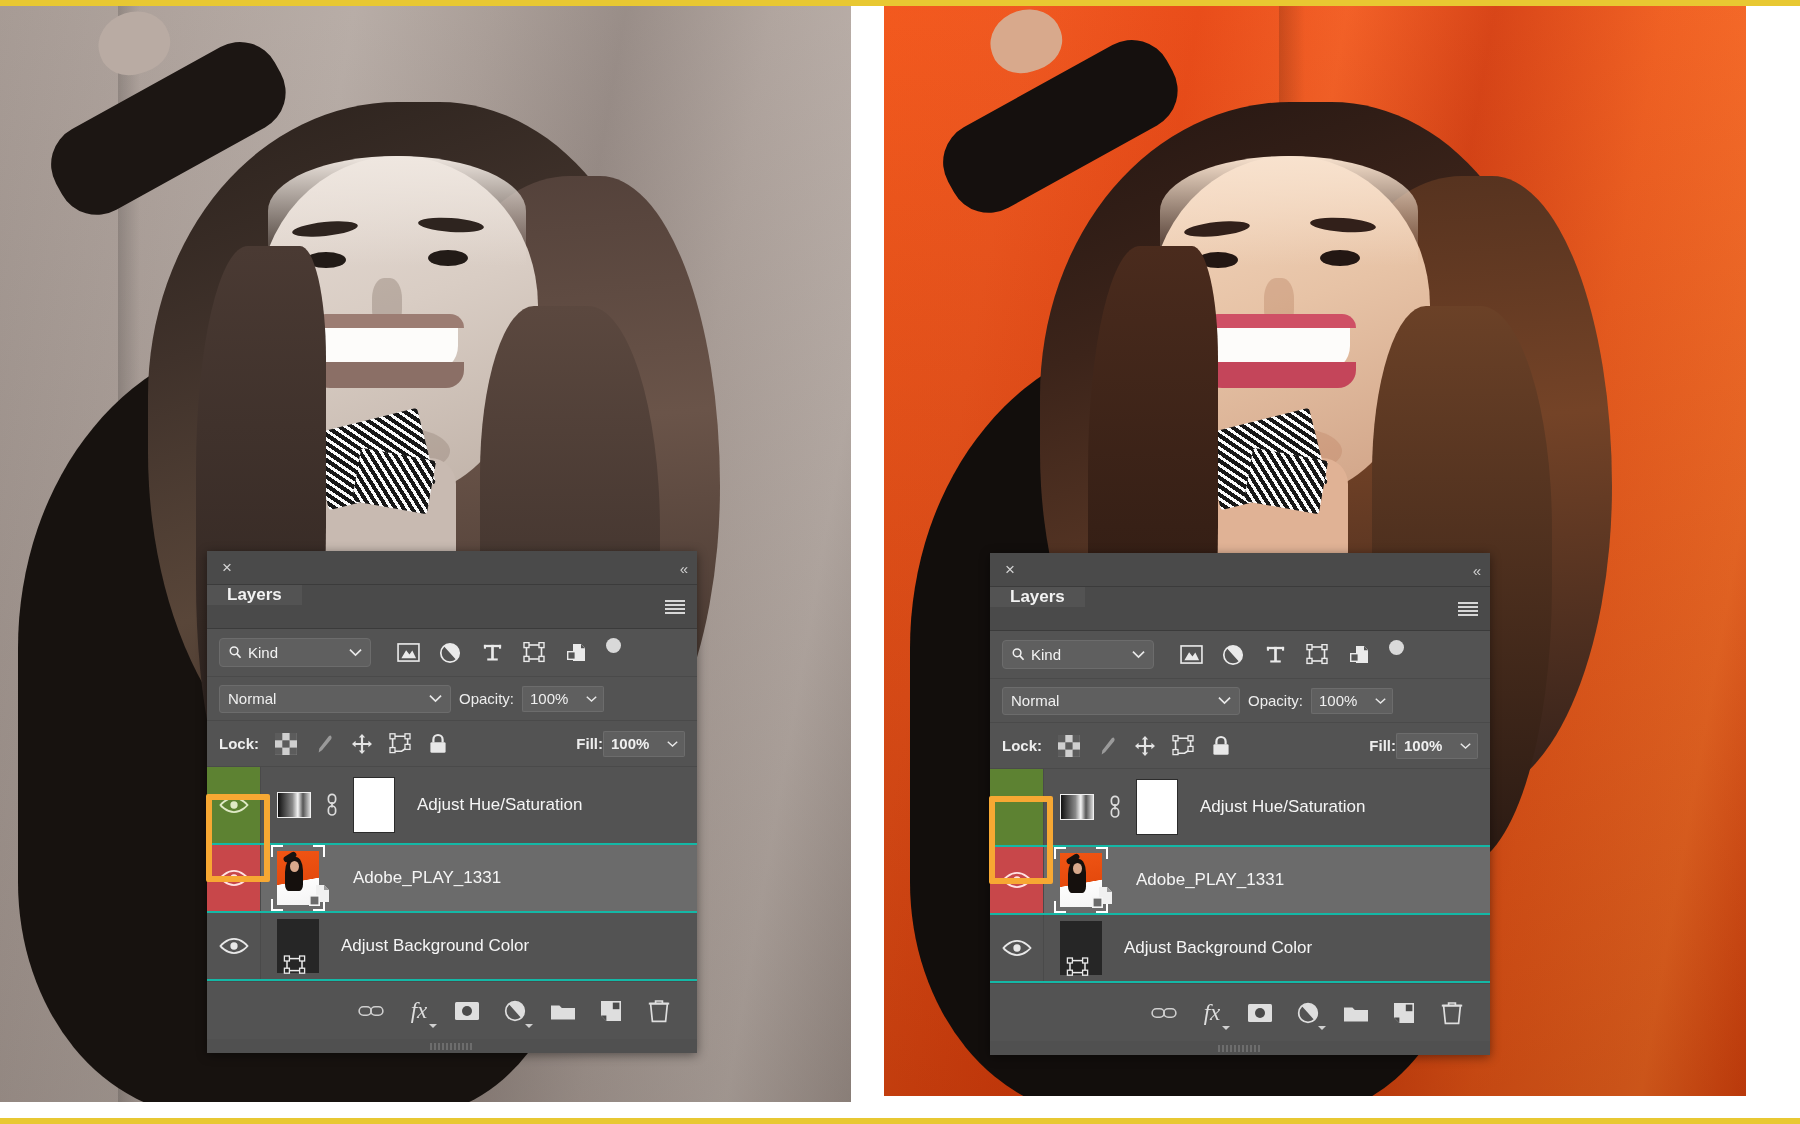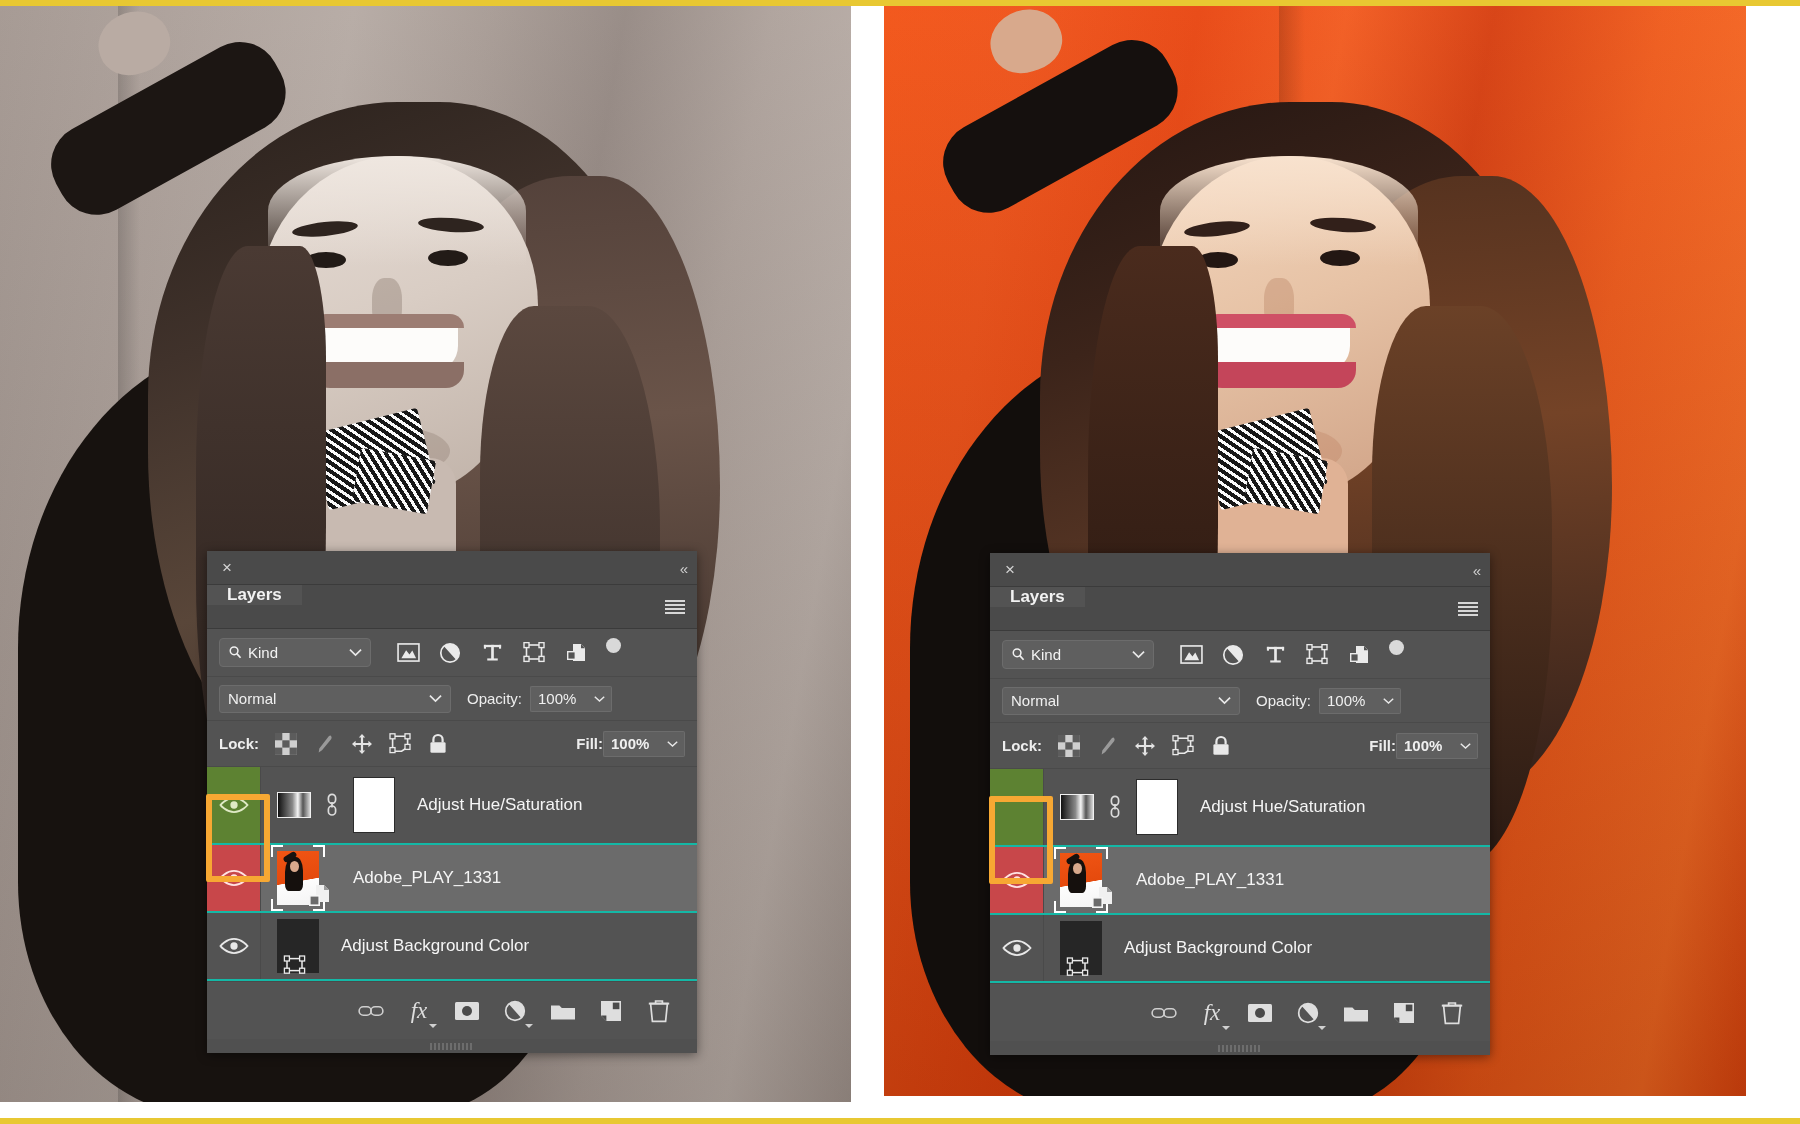--- a/index.html
+++ b/index.html
@@ -190,21 +190,21 @@
     padding:0 12px; gap:8px;
     border-bottom:1px solid #4a4a4a;
   }
   .blend-select{
     width:232px; height:28px;
     background:#5f5f5f; border:1px solid #6c6c6c; border-radius:3px;
     display:flex; align-items:center; padding:0 8px;
     font-size:15px; cursor:pointer;
   }
   .blend-select .label{flex:1;}
-  .field-label{ font-size:15px; color:#ededed; margin-left:8px; }
+  .field-label{ font-size:15px; color:#ededed; margin-left:0; }
   .num-field{
     height:26px; min-width:58px;
     background:#5f5f5f; border:1px solid #6c6c6c; border-radius:2px;
     display:flex; align-items:center; padding:0 7px;
     font-size:15px; cursor:text;
   }
   .num-stepper{
     width:24px;height:26px;
     background:#5f5f5f;border:1px solid #6c6c6c;border-left:none;border-radius:0 2px 2px 0;
     display:flex;align-items:center;justify-content:center;cursor:pointer;

